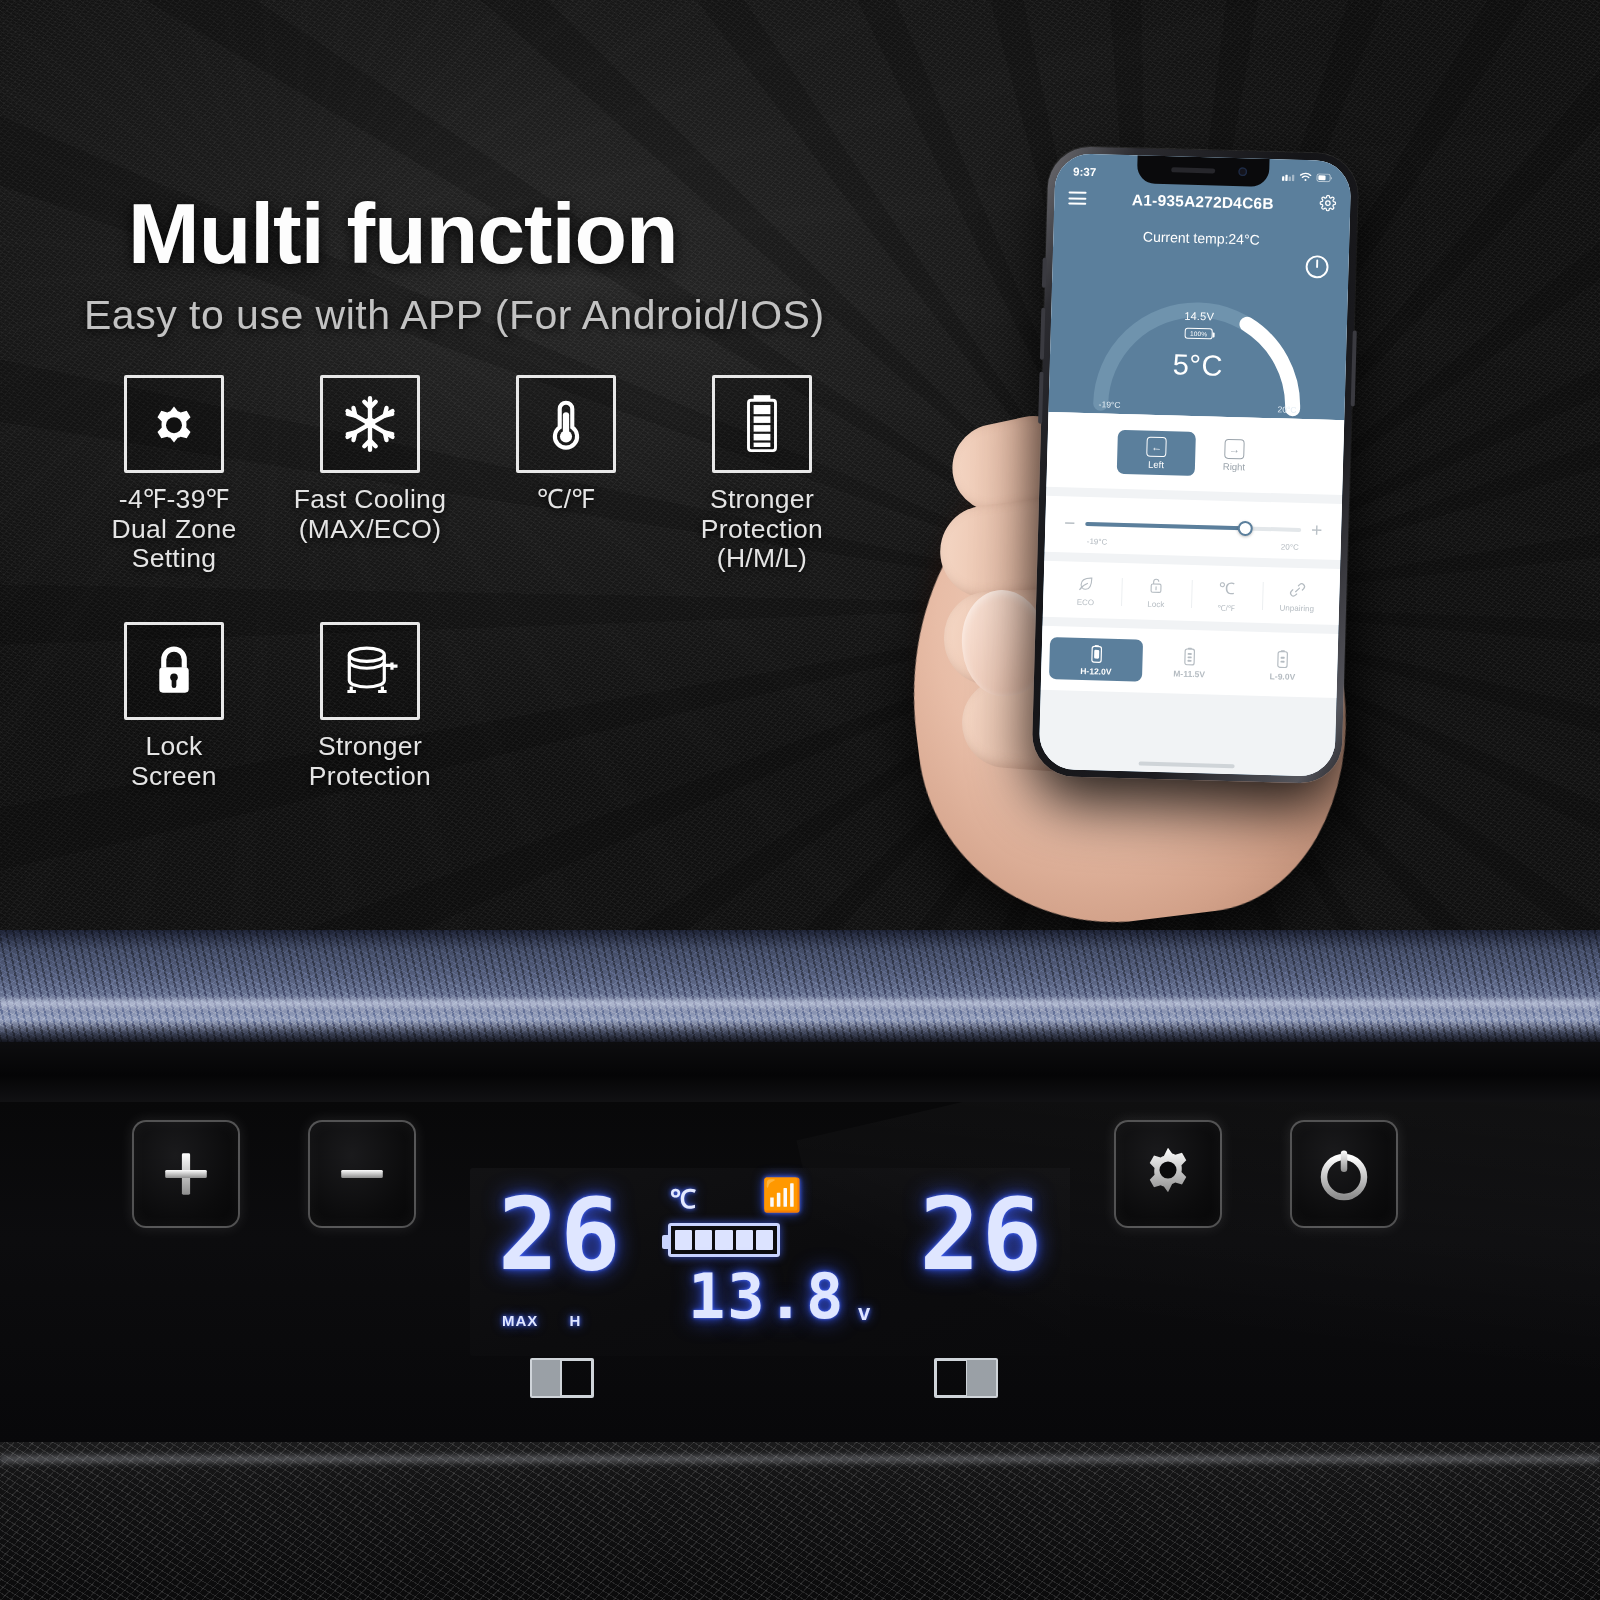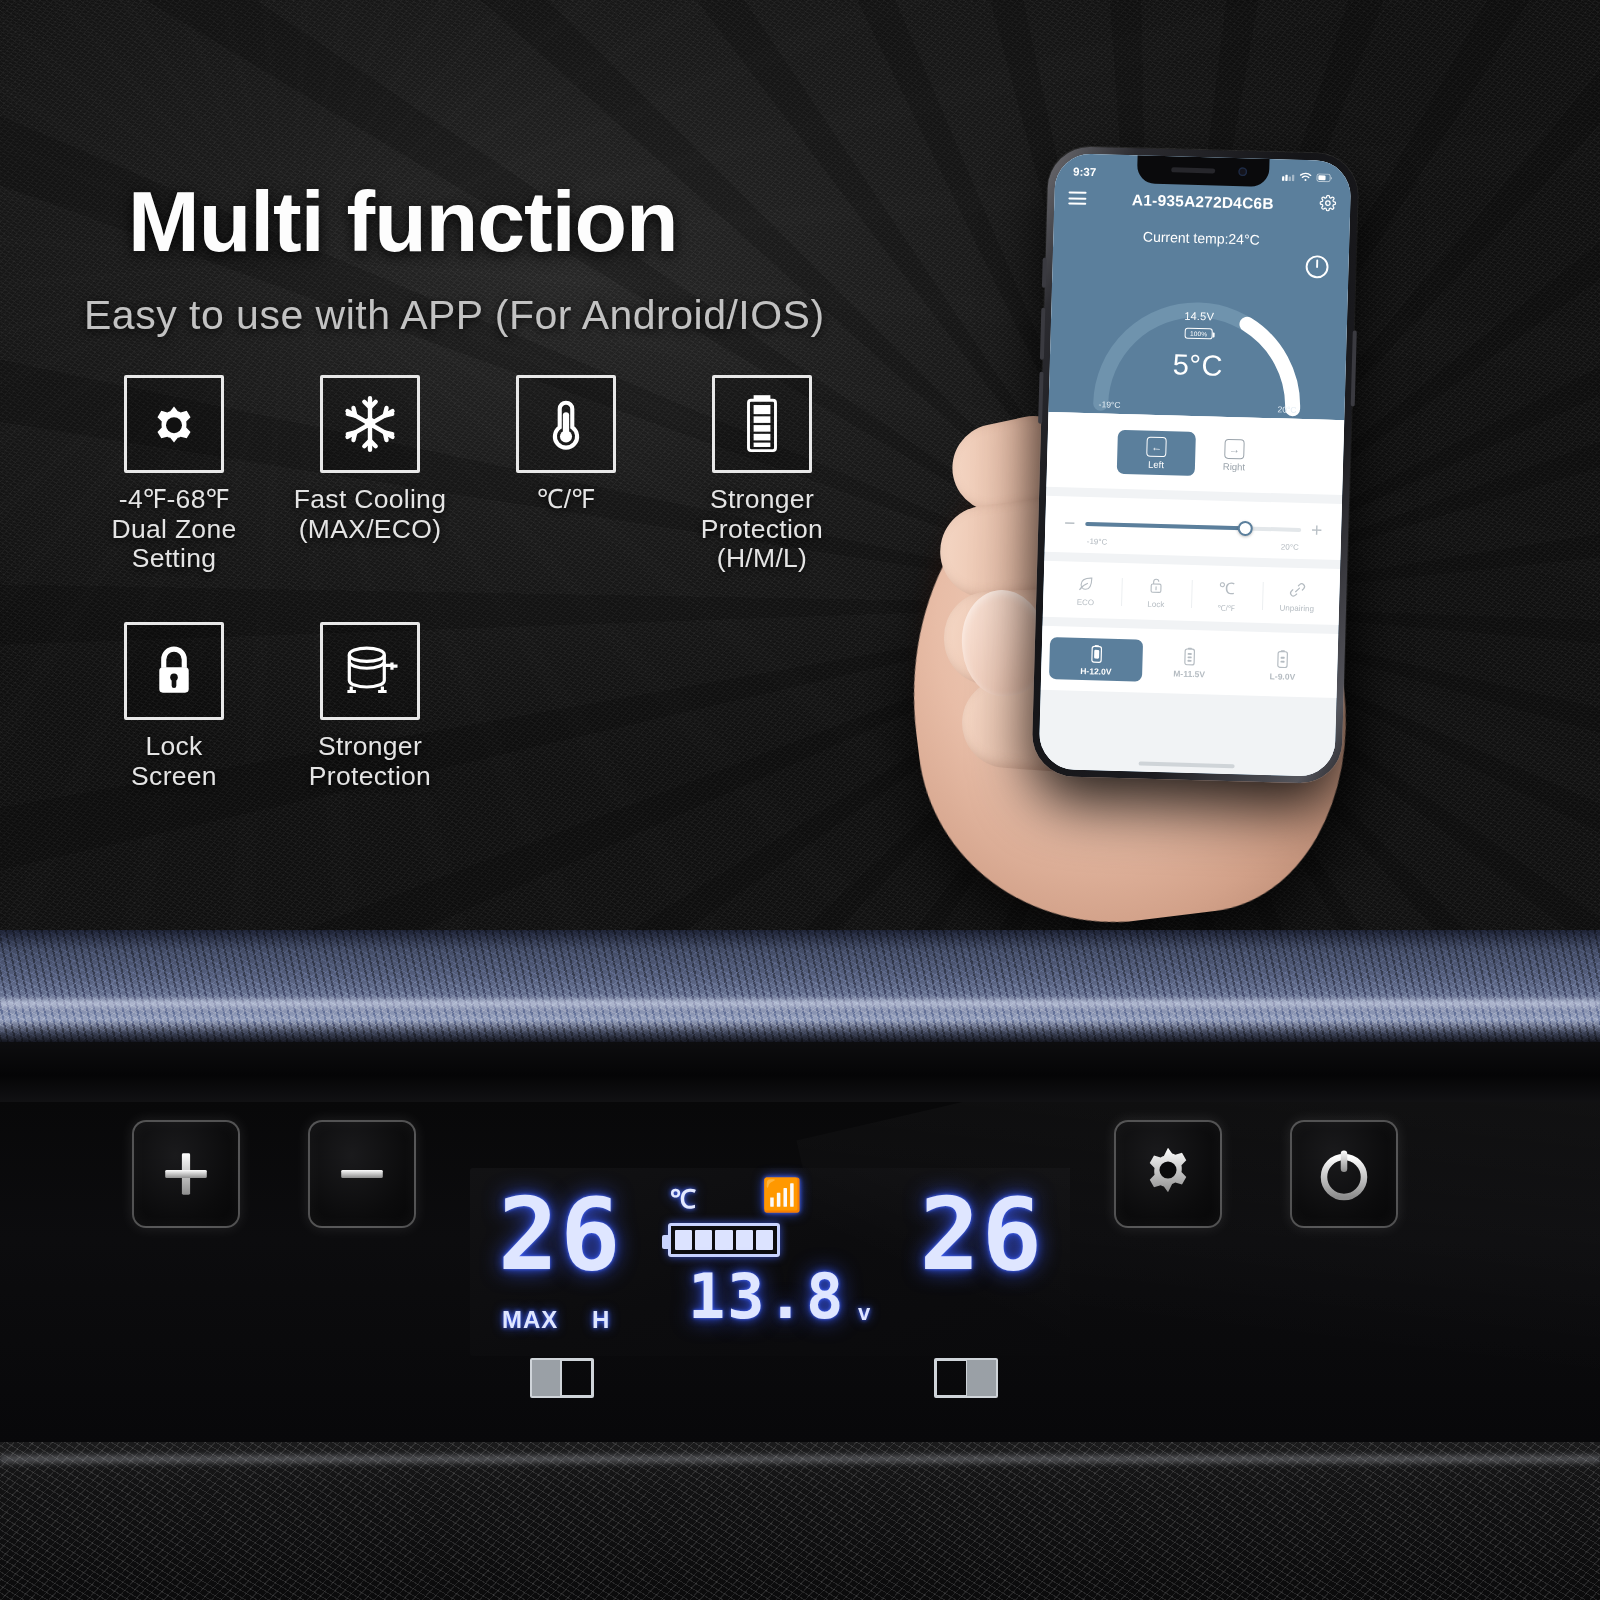--- a/index.html
+++ b/index.html
@@ -29,21 +29,21 @@
   .grain2{
     position:absolute; inset:0;
     background-image:
       repeating-conic-gradient(from 12deg at 18% 28%, rgba(255,255,255,.03) 0 2deg, transparent 2deg 9deg),
       repeating-conic-gradient(from 70deg at 72% 65%, rgba(0,0,0,.25) 0 3deg, transparent 3deg 11deg);
     mix-blend-mode:overlay; opacity:.7;
   }
 
   
   #headline{
-    position:absolute; left:128px; top:172px;
+    position:absolute; left:128px; top:184px;
     font-size:86px; font-weight:bold; color:#fdfdfd; letter-spacing:-1px;
     text-shadow:0 3px 14px rgba(0,0,0,.9);
   }
   #subhead{
     position:absolute; left:84px; top:292px;
     font-size:41px; color:#c2c2c2; letter-spacing:.5px;
     text-shadow:0 2px 9px rgba(0,0,0,.9);
   }
 
   
@@ -286,21 +286,21 @@
     position:absolute; left:198px; top:55px; width:112px; height:34px;
     border:3px solid #c9d4ff; border-radius:3px; display:flex; gap:3px;
     padding:4px; box-shadow:0 0 9px rgba(70,100,255,.75);
   }
   .lcd-bat:before{
     content:""; position:absolute; left:-9px; top:9px; width:6px; height:14px;
     background:#c9d4ff; border-radius:2px 0 0 2px;
   }
   .lcd-bat i{ flex:1; background:#dce3ff; border-radius:1px; display:block; }
   .lcd-sub{
-    position:absolute; left:32px; top:138px; color:#dfe6ff; font-size:24px;
+    position:absolute; left:32px; top:144px; color:#dfe6ff; font-size:15px;
     letter-spacing:1px; font-weight:bold;
     text-shadow:0 0 4px #4a6bff, 0 0 11px #2f4dd8;
   }
   .lcd-sub .h{ margin-left:26px; }
   .lcd-vsuf{
     position:absolute; left:388px; top:132px; font-size:22px; color:#dfe6ff; font-weight:bold;
     text-shadow:0 0 4px #4a6bff, 0 0 11px #2f4dd8;
   }
   .zone-ind{
     position:absolute; width:64px; height:40px; border:2.5px solid #cfd4d9;
@@ -348,21 +348,21 @@
   <div class="feat-row">
     <div class="feat">
       <div class="feat-box">
         <span>
           <svg width="58" height="58" viewBox="0 0 24 24" fill="#fff">
             <path d="M12 1.8l1.55 2.08a8 8 0 011.2.5l2.5-.72 1.6 2.77-1.8 1.9c.08.42.12.84.12 1.27s-.04.85-.12 1.27l1.8 1.9-1.6 2.77-2.5-.72a8 8 0 01-1.2.5L12 17.4l-1.55-2.08a8 8 0 01-1.2-.5l-2.5.72-1.6-2.77 1.8-1.9A7.6 7.6 0 016.83 9.6c0-.43.04-.85.12-1.27l-1.8-1.9 1.6-2.77 2.5.72a8 8 0 011.2-.5z" transform="translate(0,3) scale(1,0.96)"></path>
             <circle cx="12" cy="12.5" r="3.3" fill="#111"></circle>
           </svg>
         </span>
       </div>
-      <div class="feat-label">-4℉-68℉
+      <div class="feat-label">-4℉-39℉
 Dual Zone Setting</div>
     </div>
 
     <div class="feat">
       <div class="feat-box">
         <span>
           <svg width="62" height="62" viewBox="0 0 24 24" stroke="#fff" stroke-width="1.7" fill="none" stroke-linecap="round">
             <path d="M12 2v20M3.3 7l17.4 10M3.3 17L20.7 7"></path>
             <path d="M12 5.6l-2.2-2.2M12 5.6l2.2-2.2M12 18.4l-2.2 2.2M12 18.4l2.2 2.2"></path>
             <path d="M6.3 8.7L3.4 8.1M6.3 8.7L5.6 5.8M17.7 15.3l2.9.6M17.7 15.3l.7 2.9"></path>

